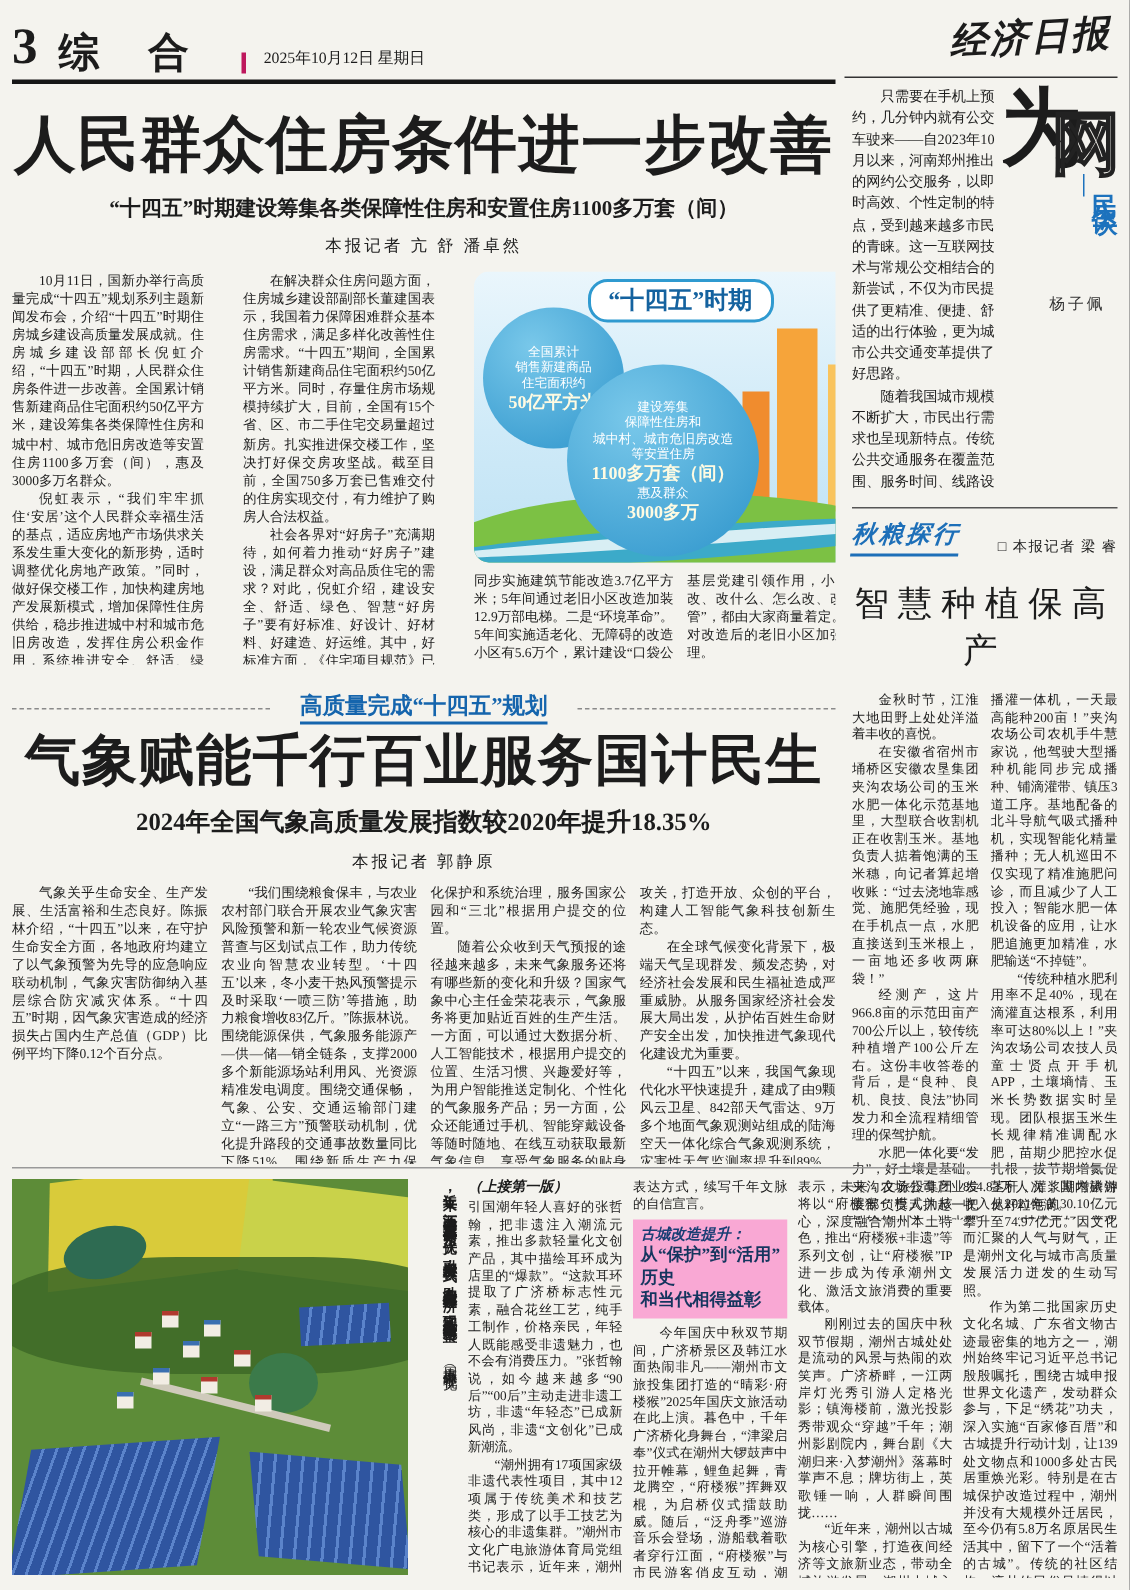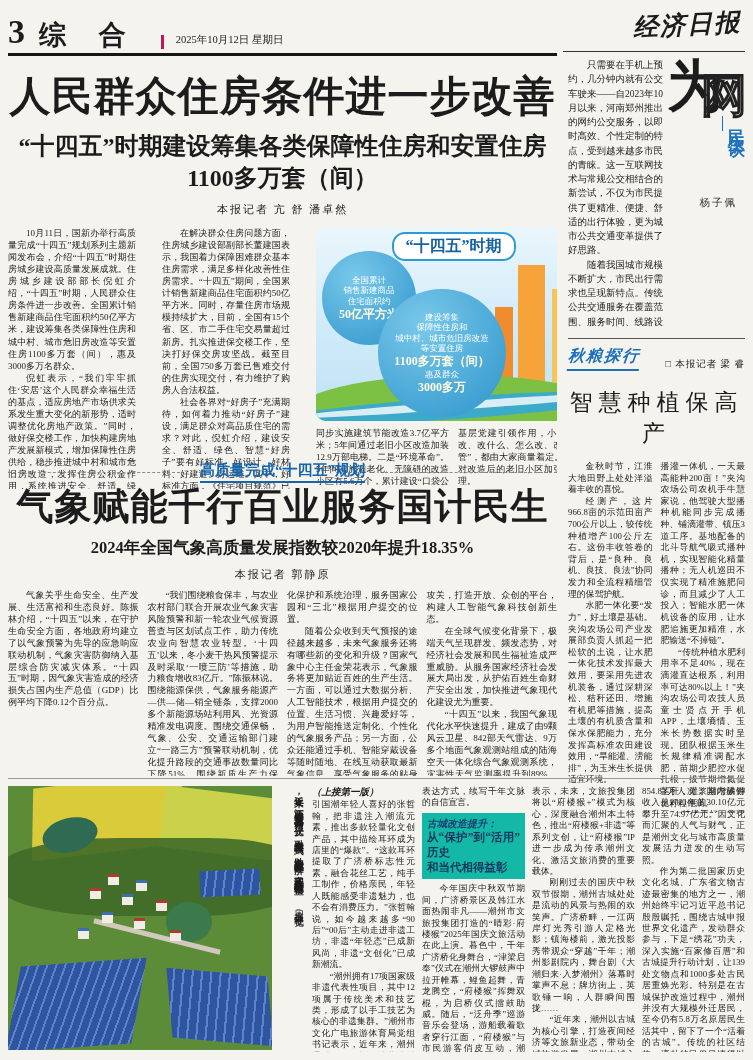--- a/index.html
+++ b/index.html
@@ -18,21 +18,21 @@
   .section-title{font-size:27px;font-weight:900;letter-spacing:13px;margin-left:14px;line-height:1;}
   .date{font-size:10.5px;margin-left:22px;padding:0 0 4px 12px;border-left:3px solid #be185d;line-height:1;}
   .masthead{position:absolute;left:563px;top:8px;width:182px;height:44px;text-align:right;
             border-bottom:1px solid #333;box-sizing:border-box;}
   .masthead-inner{display:inline-block;font-size:25px;font-weight:900;font-style:italic;
                   transform:rotate(-3deg);letter-spacing:2px;padding-right:4px;}
 
   
   .article1{position:absolute;left:8px;top:62px;width:549px;}
   .a1-headline{font-size:41px;font-weight:900;text-align:center;letter-spacing:1px;margin-top:12px;line-height:1.1;}
-  .a1-subhead{font-size:24px;font-weight:900;text-align:center;margin-top:11px;}
+  .a1-subhead{font-size:14px;font-weight:900;text-align:center;margin-top:11px;}
   .byline{font-size:11px;text-align:center;margin-top:8px;letter-spacing:2px;color:#222;}
   .a1-cols{display:flex;gap:26px;margin-top:10px;height:262px;overflow:hidden;}
   .a1col{width:128px;flex:none;font-size:9px;line-height:1.34;}
   .a1right{width:275px;flex:none;}
   .mini-row{display:flex;gap:9px;margin-top:6px;height:58px;overflow:hidden;}
   .minicol{width:133px;flex:none;font-size:9px;line-height:1.34;}
 
   
   .info{position:relative;height:194px;border-radius:10px;overflow:hidden;
         background:linear-gradient(180deg,#eaf6fc 0%,#cfeaf8 55%,#bfe2f4 100%);}
@@ -89,21 +89,21 @@
   
   .hr-full{position:absolute;left:8px;top:778px;width:737px;border-top:1px solid #999;}
   .bottom{position:absolute;left:8px;top:786px;width:737px;height:266px;display:flex;gap:7px;}
   .photo{position:relative;width:264px;height:264px;flex:none;background:#5d8c38;overflow:hidden;}
   .ph{position:absolute;}
   .vcap{width:26px;flex:none;writing-mode:vertical-rl;font-size:9.5px;font-weight:700;line-height:1.3;
         padding-top:2px;letter-spacing:1px;}
   .vcap .credit{margin-top:10px;font-weight:400;}
   .bcol{flex:1;font-size:8.8px;line-height:1.3;overflow:hidden;}
   .cont-tag{font-weight:900;font-style:italic;font-size:9.5px;margin-bottom:1px;}
-  .gbox{background:#14b8a6;padding:4px 5px;margin:4px 0;}
+  .gbox{background:#f9a8d4;padding:4px 5px;margin:4px 0;}
   .gbox .t1{color:#1a3e74;font-weight:900;font-style:italic;font-size:10px;line-height:1.3;}
   .gbox .t2{color:#15355e;font-weight:900;font-size:11.5px;line-height:1.32;}
   .solar{background:repeating-linear-gradient(100deg,#2f55a0 0 7px,#5b84cb 7px 9px);}
   .house{position:absolute;width:11px;height:8px;background:#f2ede4;border-top:3px solid #b03a2e;}
   .house.blue{border-top-color:#3a6fb0;}
 </style>
 </head>
 <body>
 
 <div class="page">
@@ -215,20 +215,21 @@
     </div>
     <div class="side-rule"></div>
     <div class="ql-head">
       <span class="ql-tag">秋粮探行</span>
       <span class="ql-reporter">□ 本报记者  梁  睿</span>
     </div>
     <div class="ql-headline">智慧种植保高产</div>
     <div class="ql-cols">
       <div class="qlcol jtext">
           <p class="para">金秋时节，江淮大地田野上处处洋溢着丰收的喜悦。</p>
+          <p class="para">在安徽省宿州市埇桥区安徽农垦集团夹沟农场公司的玉米水肥一体化示范基地里，大型联合收割机正在收割玉米。基地负责人掂着饱满的玉米穗，向记者算起增收账：“过去浇地靠感觉、施肥凭经验，现在手机点一点，水肥直接送到玉米根上，一亩地还多收两麻袋！”</p>
           <p class="para">经测产，这片966.8亩的示范田亩产700公斤以上，较传统种植增产100公斤左右。这份丰收答卷的背后，是“良种、良机、良技、良法”协同发力和全流程精细管理的保驾护航。</p>
           <p class="para">水肥一体化要“发力”，好土壤是基础。夹沟农场公司产业发展部负责人抓起一把松软的土说，让水肥一体化技术发挥最大效用，要采用先进农机装备，通过深耕深松、秸秆还田、增施有机肥等措施，提高土壤的有机质含量和保水保肥能力，充分发挥高标准农田建设效用，“旱能灌、涝能排”，为玉米生长提供适宜环境。</p>
         </div>
       <div class="qlcol jtext">
         <p class="para cont">播灌一体机，一天最高能种200亩！”夹沟农场公司农机手牛慧家说，他驾驶大型播种机能同步完成播种、铺滴灌带、镇压3道工序。基地配备的北斗导航气吸式播种机，实现智能化精量播种；无人机巡田不仅实现了精准施肥问诊，而且减少了人工投入；智能水肥一体机设备的应用，让水肥追施更加精准，水肥输送“不掉链”。</p>
         <span><p class="para">“传统种植水肥利用率不足40%，现在滴灌直达根系，利用率可达80%以上！”夹沟农场公司农技人员童士贤点开手机APP，土壤墒情、玉米长势数据实时呈现。团队根据玉米生长规律精准调配水肥，苗期少肥控水促扎根，拔节期增氮促茎秆，灌浆期增磷钾促籽粒饱满。</p><p class="para">“技术再好，管理跟不上也白搭。”夹沟农场公司副总经理郭良厅说，依托安徽农垦集团“千亩方”示范田创建，夹沟农场公司已构建起了“职工协管员—生产区管理员—公司领导”3级监管体系，通过“无人机+人工”实现全流程、全周期巡田，及时发现并解决问题。</p></span>
       </div>
     </div>
   </div>
 

